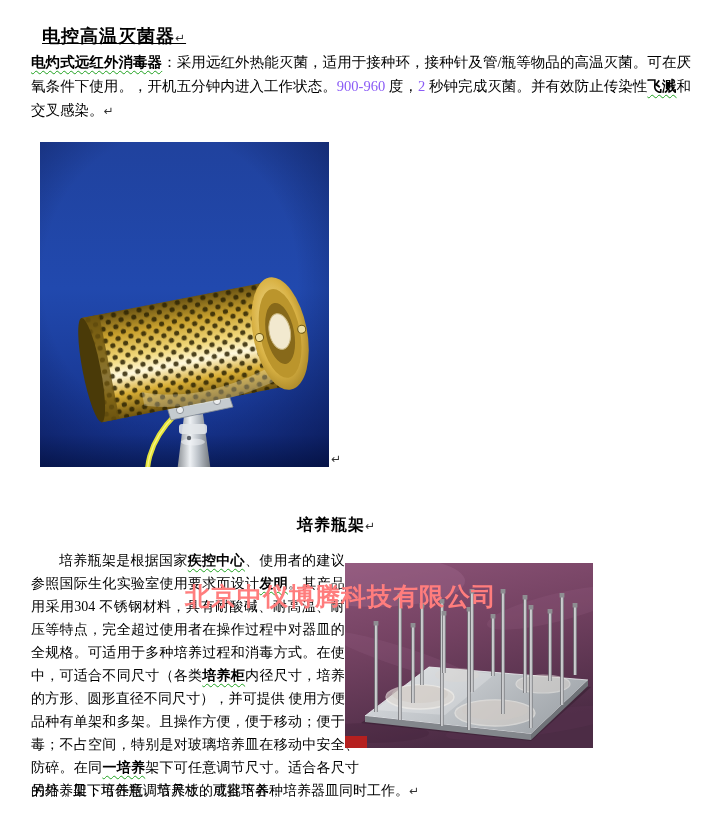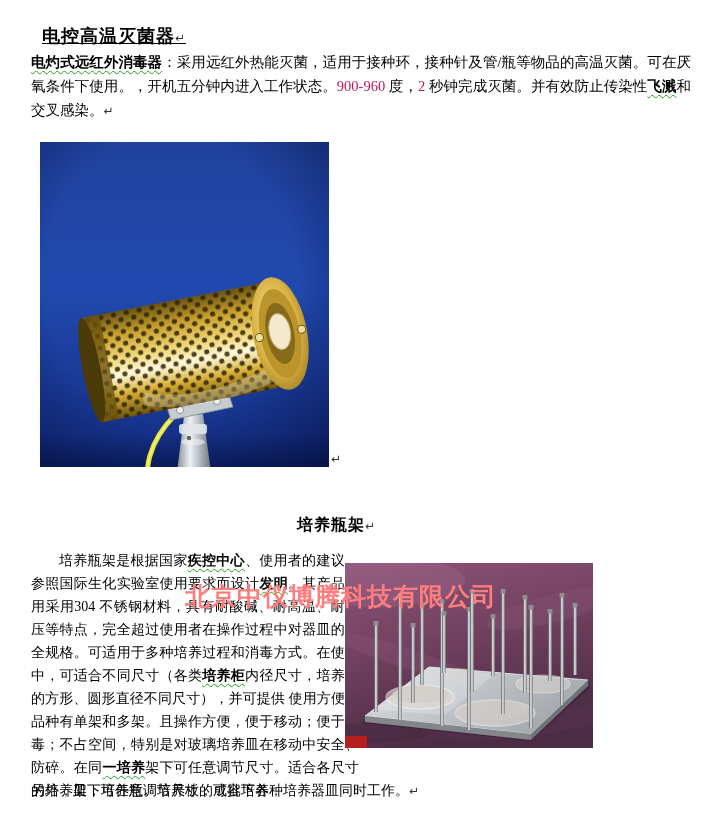--- a/index.html
+++ b/index.html
@@ -17,21 +17,21 @@
     font-size:14.5px;line-height:24px;text-align:justify;
   }
   .para2a{
     position:absolute;left:31px;top:549px;width:328px;margin:0;
     font-size:14px;line-height:23px;text-align:justify;text-indent:2em;
   }
   .para2b{
     position:absolute;left:31px;top:779px;width:660px;margin:0;
     font-size:14px;line-height:23px;
   }
-  .num{color:#be185d;}
+  .num{color:#8b5cf6;}
   .wavy{
     text-decoration:underline;text-decoration-style:wavy;
     text-decoration-color:#1fa11f;text-decoration-thickness:1px;
     text-underline-offset:3px;
     font-weight:bold;
   }
   .img1{position:absolute;left:40px;top:142px;width:289px;height:325px;z-index:1;}
   .mark-img1{position:absolute;left:331px;top:452px;z-index:1;}
   .img2{position:absolute;left:345px;top:563px;width:248px;height:185px;z-index:1;}
   .watermark{

